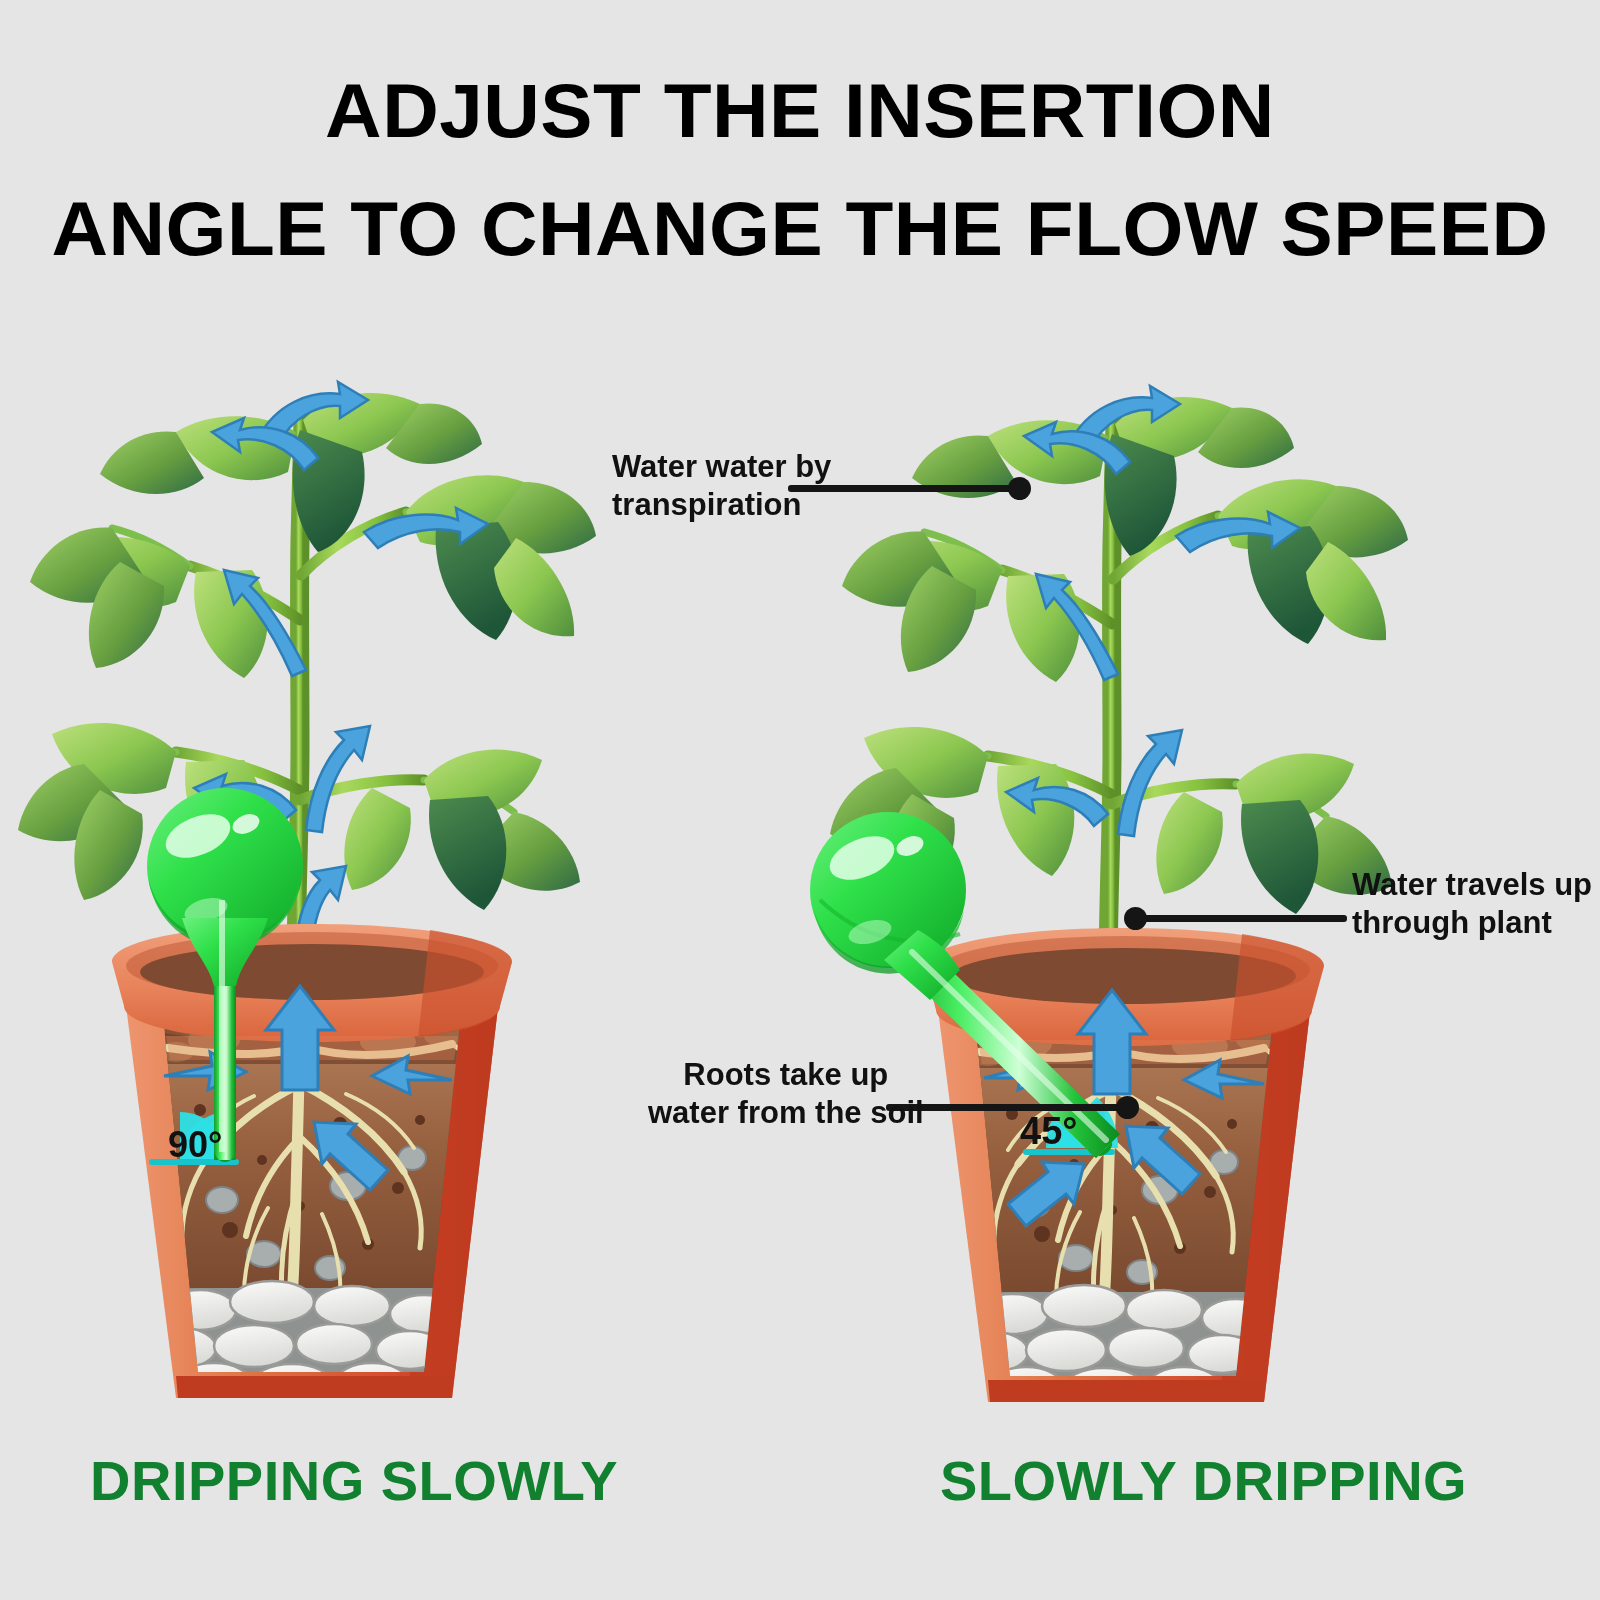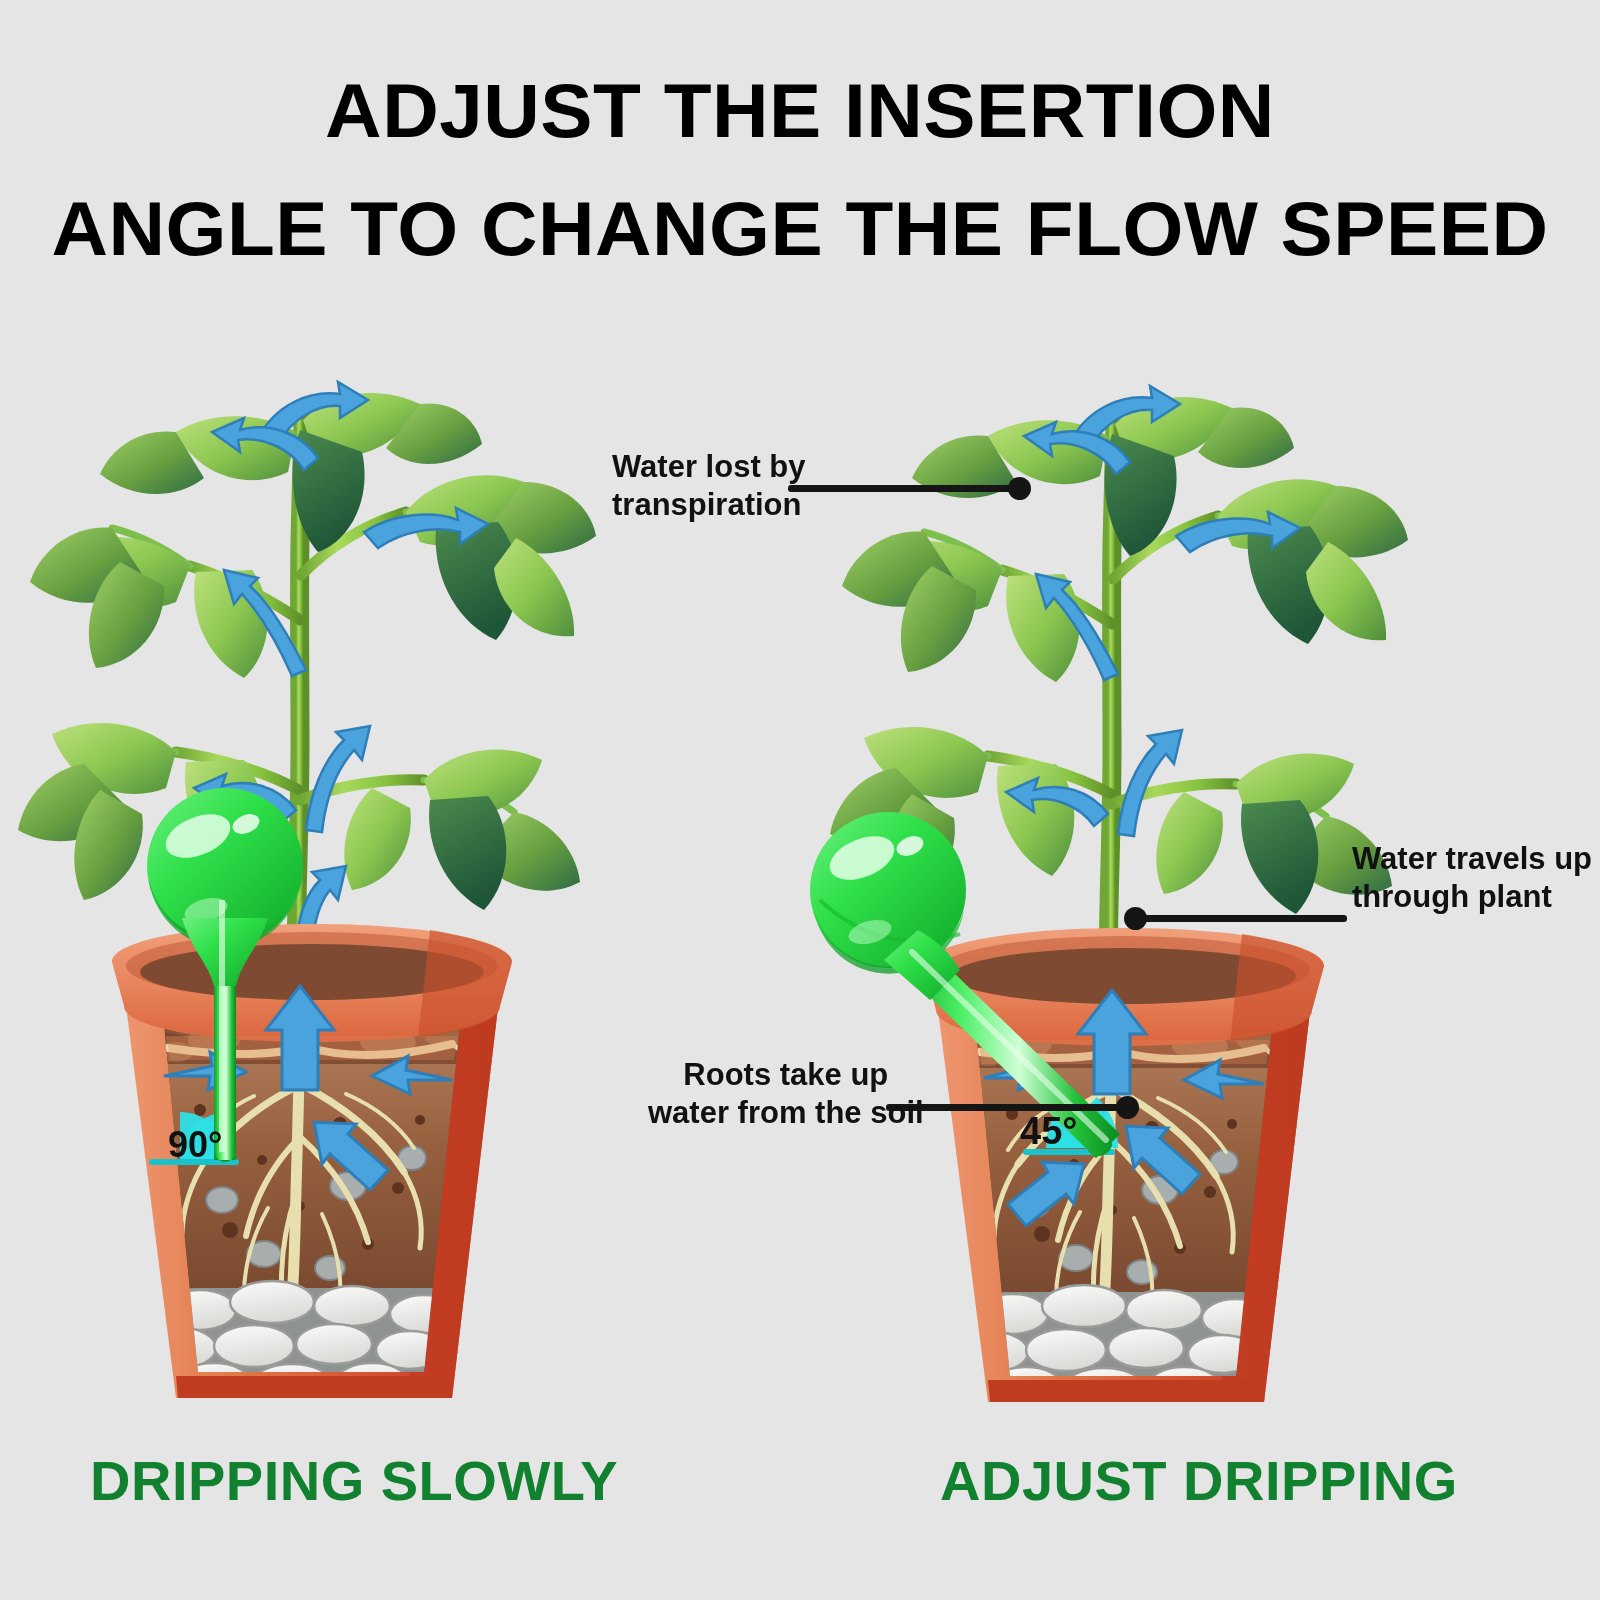--- a/index.html
+++ b/index.html
@@ -25,21 +25,21 @@
   }
   #caption-left{left:90px;top:1448px;}
   #caption-right{left:940px;top:1448px;}
 
   
   .callout-text{
     position:absolute;color:#111;font-size:31px;line-height:38px;font-weight:600;
     white-space:pre-line;font-family:"Liberation Sans", sans-serif;
   }
   #label-transpiration{left:612px;top:448px;text-align:left;}
-  #label-travels{left:1352px;top:840px;text-align:left;}
+  #label-travels{left:1352px;top:866px;text-align:left;}
   #label-roots{left:648px;top:1056px;text-align:center;}
 
   .leader-line{position:absolute;background:#151515;height:7px;border-radius:3px;}
   .leader-dot{position:absolute;background:#151515;border-radius:50%;}
 
   
   .scene{position:absolute;top:0;width:800px;height:1600px;}
   #scene-left{left:0;}
   #scene-right{left:800px;}
 
@@ -498,26 +498,26 @@
 
   <div class="leader-line" style="left:788px;top:485px;width:228px;"></div>
   <div class="leader-dot" style="left:1008px;top:477px;width:23px;height:23px;"></div>
 
   <div class="leader-dot" style="left:1124px;top:907px;width:23px;height:23px;"></div>
   <div class="leader-line" style="left:1135px;top:915px;width:212px;"></div>
 
   <div class="leader-line" style="left:886px;top:1104px;width:242px;"></div>
   <div class="leader-dot" style="left:1116px;top:1096px;width:23px;height:23px;"></div>
 
-  <div class="callout-text" id="label-transpiration">Water lost by
+  <div class="callout-text" id="label-transpiration">Water water by
 transpiration</div>
   <div class="callout-text" id="label-travels">Water travels up
 through plant</div>
   <div class="callout-text" id="label-roots">Roots take up
 water from the soil</div>
 
   <div style="position:absolute;left:168px;top:1124px;font-size:36px;font-weight:700;color:#111;font-family:'Liberation Sans',sans-serif;">90°</div>
   <div style="position:absolute;left:1020px;top:1110px;font-size:38px;font-weight:700;color:#111;font-family:'Liberation Sans',sans-serif;">45°</div>
 
   <div class="caption" id="caption-left">DRIPPING SLOWLY</div>
-  <div class="caption" id="caption-right">ADJUST DRIPPING</div>
+  <div class="caption" id="caption-right">SLOWLY DRIPPING</div>
 
 </div>
 
 </body></html>

